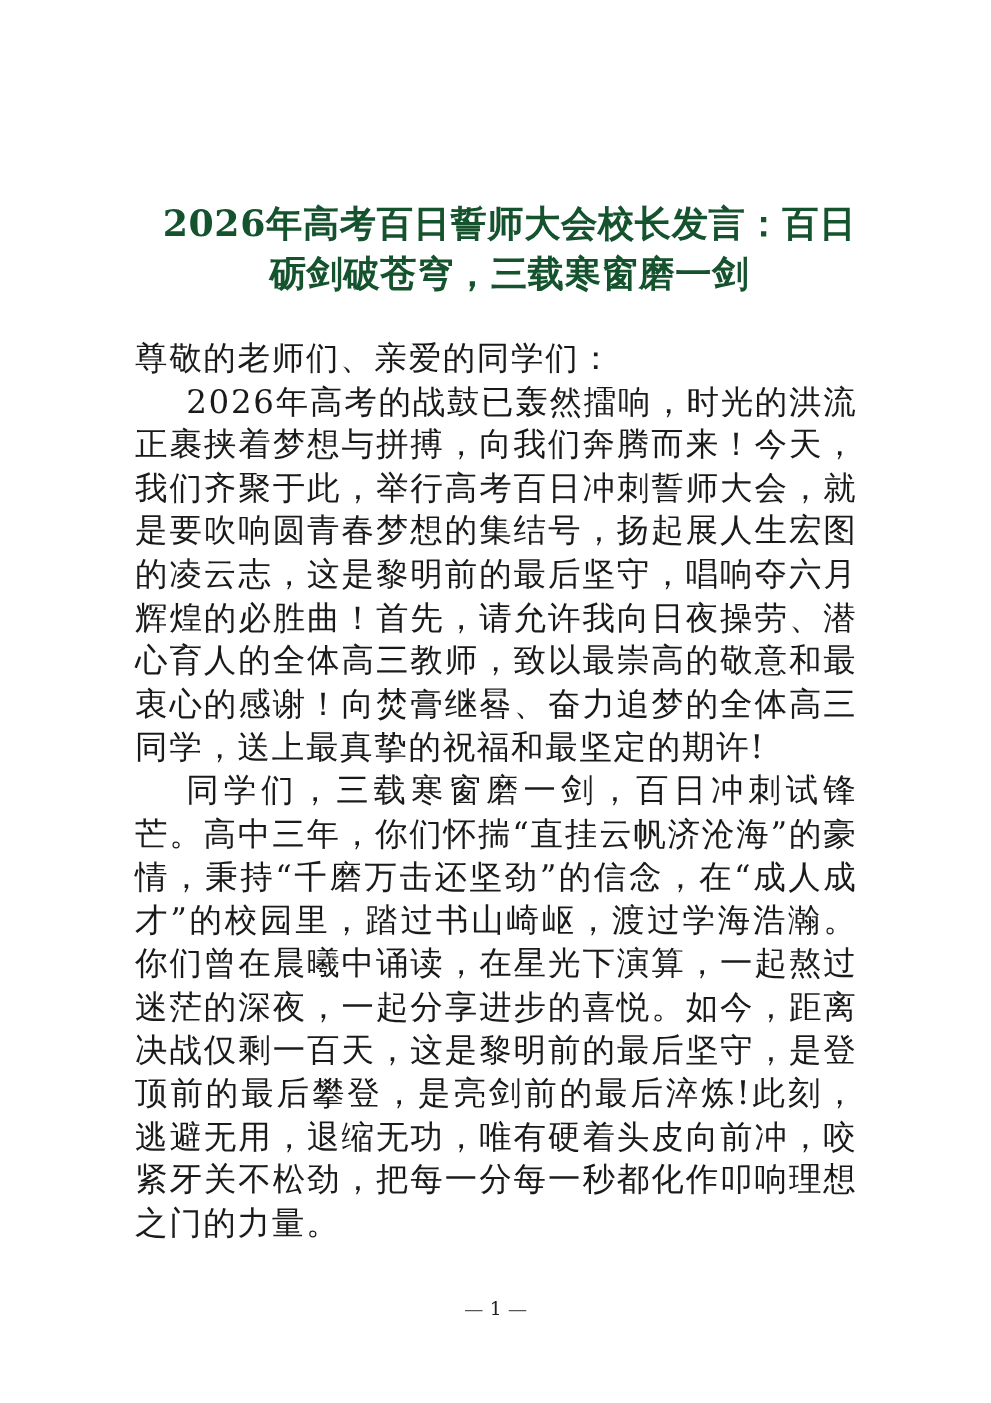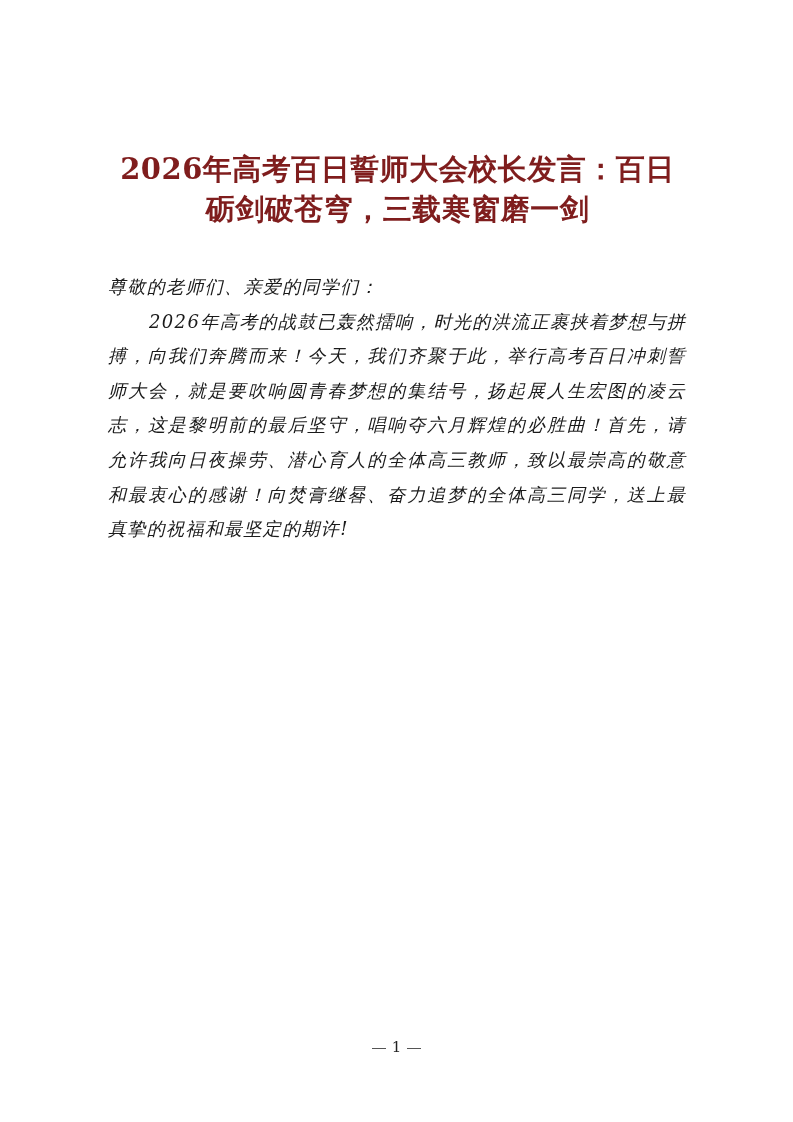--- a/index.html
+++ b/index.html
@@ -26,32 +26,31 @@
       position: absolute;
       left: 100px;
       top: 148px;
       width: 593px;
       text-align: center;
       font-family: "DejaVu Serif", "Liberation Serif", serif;
       font-weight: bold;
       font-size: 29px;
       line-height: 40px;
       letter-spacing: 0.5px;
-      margin: 1px;
-      color: #7f1d1d;
+      margin: 11px;
+      color: #14532d;
     }
     .body {
       position: absolute;
       left: 108px;
       top: 270px;
       width: 578px;
-      font-size: 18px;
+      font-size: 26px;
       line-height: 34.6px;
       color: #1a1a1a;
-      font-style: italic;
     }
     .body p {
       margin: 0;
       text-align: justify;
       text-align-last: left;
       letter-spacing: 1.35px;
     }
     .body p.indent {
       text-indent: 41px;
     }
@@ -82,19 +81,20 @@
 <div class="page">
 
   <h1 class="title">
     <span>2026年高考百日誓师大会校长发言：百日</span><br>
     <span>砺剑破苍穹，三载寒窗磨一剑</span>
   </h1>
 
   <div class="body">
     <p class="salutation">尊敬的老师们、亲爱的同学们：</p>
     <p class="indent">2026年高考的战鼓已轰然擂响，时光的洪流正裹挟着梦想与拼搏，向我们奔腾而来！今天，我们齐聚于此，举行高考百日冲刺誓师大会，就是要吹响圆青春梦想的集结号，扬起展人生宏图的凌云志，这是黎明前的最后坚守，唱响夺六月辉煌的必胜曲！首先，请允许我向日夜操劳、潜心育人的全体高三教师，致以最崇高的敬意和最衷心的感谢！向焚膏继晷、奋力追梦的全体高三同学，送上最真挚的祝福和最坚定的期许!</p>
+    <p class="indent">同学们，三载寒窗磨一剑，百日冲刺试锋芒。高中三年，你们怀揣“直挂云帆济沧海”的豪情，秉持“千磨万击还坚劲”的信念，在“成人成才”的校园里，踏过书山崎岖，渡过学海浩瀚。你们曾在晨曦中诵读，在星光下演算，一起熬过迷茫的深夜，一起分享进步的喜悦。如今，距离决战仅剩一百天，这是黎明前的最后坚守，是登顶前的最后攀登，是亮剑前的最后淬炼!此刻，逃避无用，退缩无功，唯有硬着头皮向前冲，咬紧牙关不松劲，把每一分每一秒都化作叩响理想之门的力量。</p>
   </div>
 
   <div class="footer">
     <span class="dash"></span><span>1</span><span class="dash"></span>
   </div>
 
 </div>
 
 </body></html>

